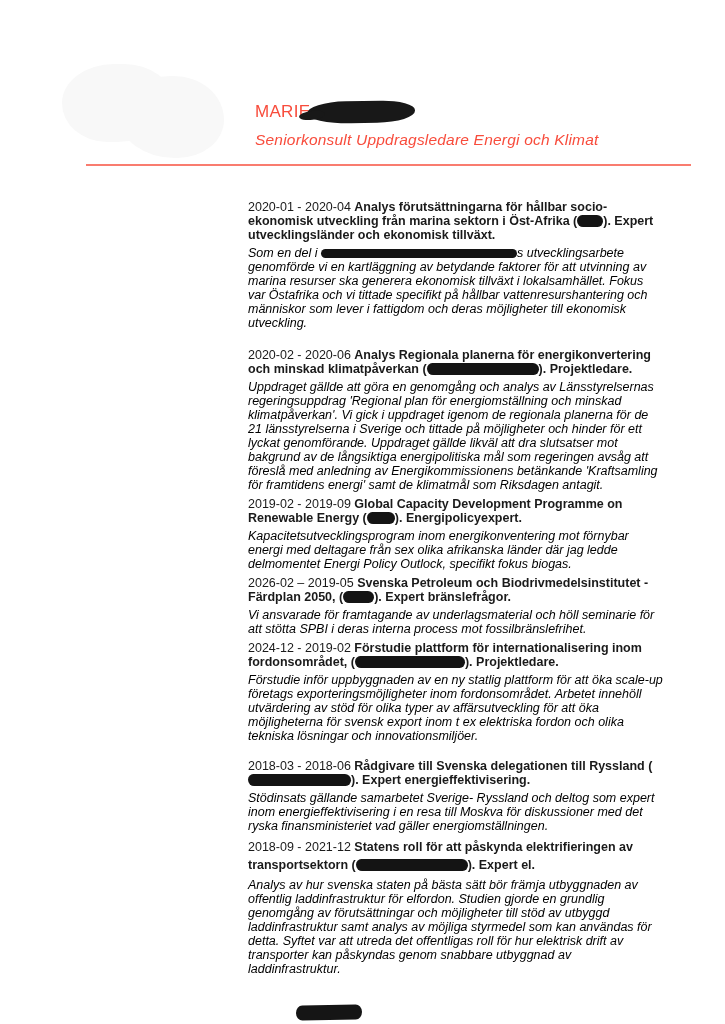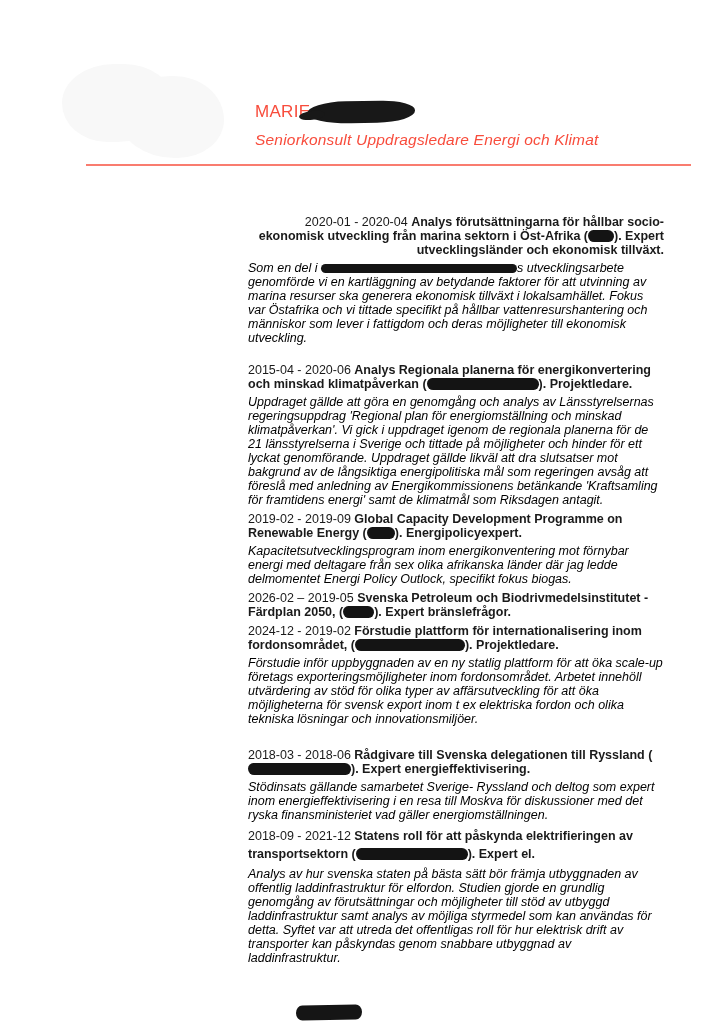--- a/index.html
+++ b/index.html
@@ -54,21 +54,21 @@
     position:absolute;left:86px;top:164px;width:605px;height:2px;
     background:var(--accent-line,#f97c6f);
   }
 
   
   .experience{
     position:absolute;left:248px;top:200px;width:416px;
     font-size:12.5px;line-height:14px;
   }
   .entry-header{margin:5px 0 4px;}
-  .entry-header:first-child{margin-top:15px;text-align:right;}
+  .entry-header:first-child{margin-top:0;}
   .entry-header .entry-date{font-weight:normal;}
   .entry-header b{font-weight:bold;}
   .entry-body{margin:0;font-style:italic;color:#000000;}
   .redact{
     display:inline-block;height:12px;background:#141414;
     border-radius:6px 7px 6px 7px / 55% 60% 55% 60%;
     vertical-align:-2px;
   }
   .redact.strike{
     height:9px;vertical-align:-1px;border-radius:5px;
@@ -95,28 +95,29 @@
     <span class="name-scribble"></span>
   </div>
 
   <div class="person-subtitle">Seniorkonsult Uppdragsledare Energi och Klimat</div>
 
   <div class="divider"></div>
 
   <div class="experience">
       <p class="entry-header"><span class="entry-date">2020-01 - 2020-04 </span><b>Analys förutsättningarna för hållbar socio-ekonomisk utveckling från marina sektorn i Öst-Afrika (<span class="redact" style="width: 26px;"></span>). Expert utvecklingsländer och ekonomisk tillväxt.</b></p>
       <p class="entry-body">Som en del i <span class="redact strike" style="width: 196px;"></span>s utvecklingsarbete genomförde vi en kartläggning av betydande faktorer för att utvinning av marina resurser ska generera ekonomisk tillväxt i lokalsamhället. Fokus var Östafrika och vi tittade specifikt på hållbar vattenresurshantering och människor som lever i fattigdom och deras möjligheter till ekonomisk utveckling.</p>
-      <p class="entry-header" style="margin-top: 18px;"><span class="entry-date">2015-04 - 2020-06 </span><b>Analys Regionala planerna för energikonvertering och minskad klimatpåverkan (<span class="redact" style="width: 112px;"></span>). Projektledare.</b></p>
+      <p class="entry-header" style="margin-top: 18px;"><span class="entry-date">2020-02 - 2020-06 </span><b>Analys Regionala planerna för energikonvertering och minskad klimatpåverkan (<span class="redact" style="width: 112px;"></span>). Projektledare.</b></p>
       <p class="entry-body">Uppdraget gällde att göra en genomgång och analys av Länsstyrelsernas regeringsuppdrag 'Regional plan för energiomställning och minskad klimatpåverkan'. Vi gick i uppdraget igenom de regionala planerna för de 21 länsstyrelserna i Sverige och tittade på möjligheter och hinder för ett lyckat genomförande. Uppdraget gällde likväl att dra slutsatser mot bakgrund av de långsiktiga energipolitiska mål som regeringen avsåg att föreslå med anledning av Energikommissionens betänkande 'Kraftsamling för framtidens energi' samt de klimatmål som Riksdagen antagit.</p>
       <p class="entry-header"><span class="entry-date">2019-02 - 2019-09 </span><b>Global Capacity Development Programme on Renewable Energy (<span class="redact" style="width: 28px;"></span>). Energipolicyexpert.</b></p>
       <p class="entry-body">Kapacitetsutvecklingsprogram inom energikonventering mot förnybar energi med deltagare från sex olika afrikanska länder där jag ledde delmomentet Energi Policy Outlock, specifikt fokus biogas.</p>
       <p class="entry-header"><span class="entry-date">2026-02 – 2019-05 </span><b>Svenska Petroleum och Biodrivmedelsinstitutet - Färdplan 2050, (<span class="redact" style="width: 31px;"></span>). Expert bränslefrågor.</b></p>
+      <p class="entry-body">Vi ansvarade för framtagande av underlagsmaterial och höll seminarie för att stötta SPBI i deras interna process mot fossilbränslefrihet.</p>
       <p class="entry-header"><span class="entry-date">2024-12 - 2019-02 </span><b>Förstudie plattform för internationalisering inom fordonsområdet, (<span class="redact" style="width: 110px;"></span>). Projektledare.</b></p>
       <p class="entry-body">Förstudie inför uppbyggnaden av en ny statlig plattform för att öka scale-up företags exporteringsmöjligheter inom fordonsområdet. Arbetet innehöll utvärdering av stöd för olika typer av affärsutveckling för att öka möjligheterna för svensk export inom t ex elektriska fordon och olika tekniska lösningar och innovationsmiljöer.</p>
-      <p class="entry-header" style="margin-top: 22px;"><span class="entry-date">2018-03 - 2018-06 </span><b>Rådgivare till Svenska delegationen till Ryssland (<span class="redact" style="width: 103px;"></span>). Expert energieffektivisering.</b></p>
+      <p class="entry-header" style="margin-top: 16px;"><span class="entry-date">2018-03 - 2018-06 </span><b>Rådgivare till Svenska delegationen till Ryssland (<span class="redact" style="width: 103px;"></span>). Expert energieffektivisering.</b></p>
       <p class="entry-body">Stödinsats gällande samarbetet Sverige- Ryssland och deltog som expert inom energieffektivisering i en resa till Moskva för diskussioner med det ryska finansministeriet vad gäller energiomställningen.</p>
       <p class="entry-header" style="line-height: 18px;"><span class="entry-date">2018-09 - 2021-12 </span><b>Statens roll för att påskynda elektrifieringen av transportsektorn (<span class="redact" style="width: 112px;"></span>). Expert el.</b></p>
       <p class="entry-body">Analys av hur svenska staten på bästa sätt bör främja utbyggnaden av offentlig laddinfrastruktur för elfordon. Studien gjorde en grundlig genomgång av förutsättningar och möjligheter till stöd av utbyggd laddinfrastruktur samt analys av möjliga styrmedel som kan användas för detta. Syftet var att utreda det offentligas roll för hur elektrisk drift av transporter kan påskyndas genom snabbare utbyggnad av laddinfrastruktur.</p>
     </div>
 
   <div class="footer-redact"></div>
 
 </div>
 
 </body></html>

